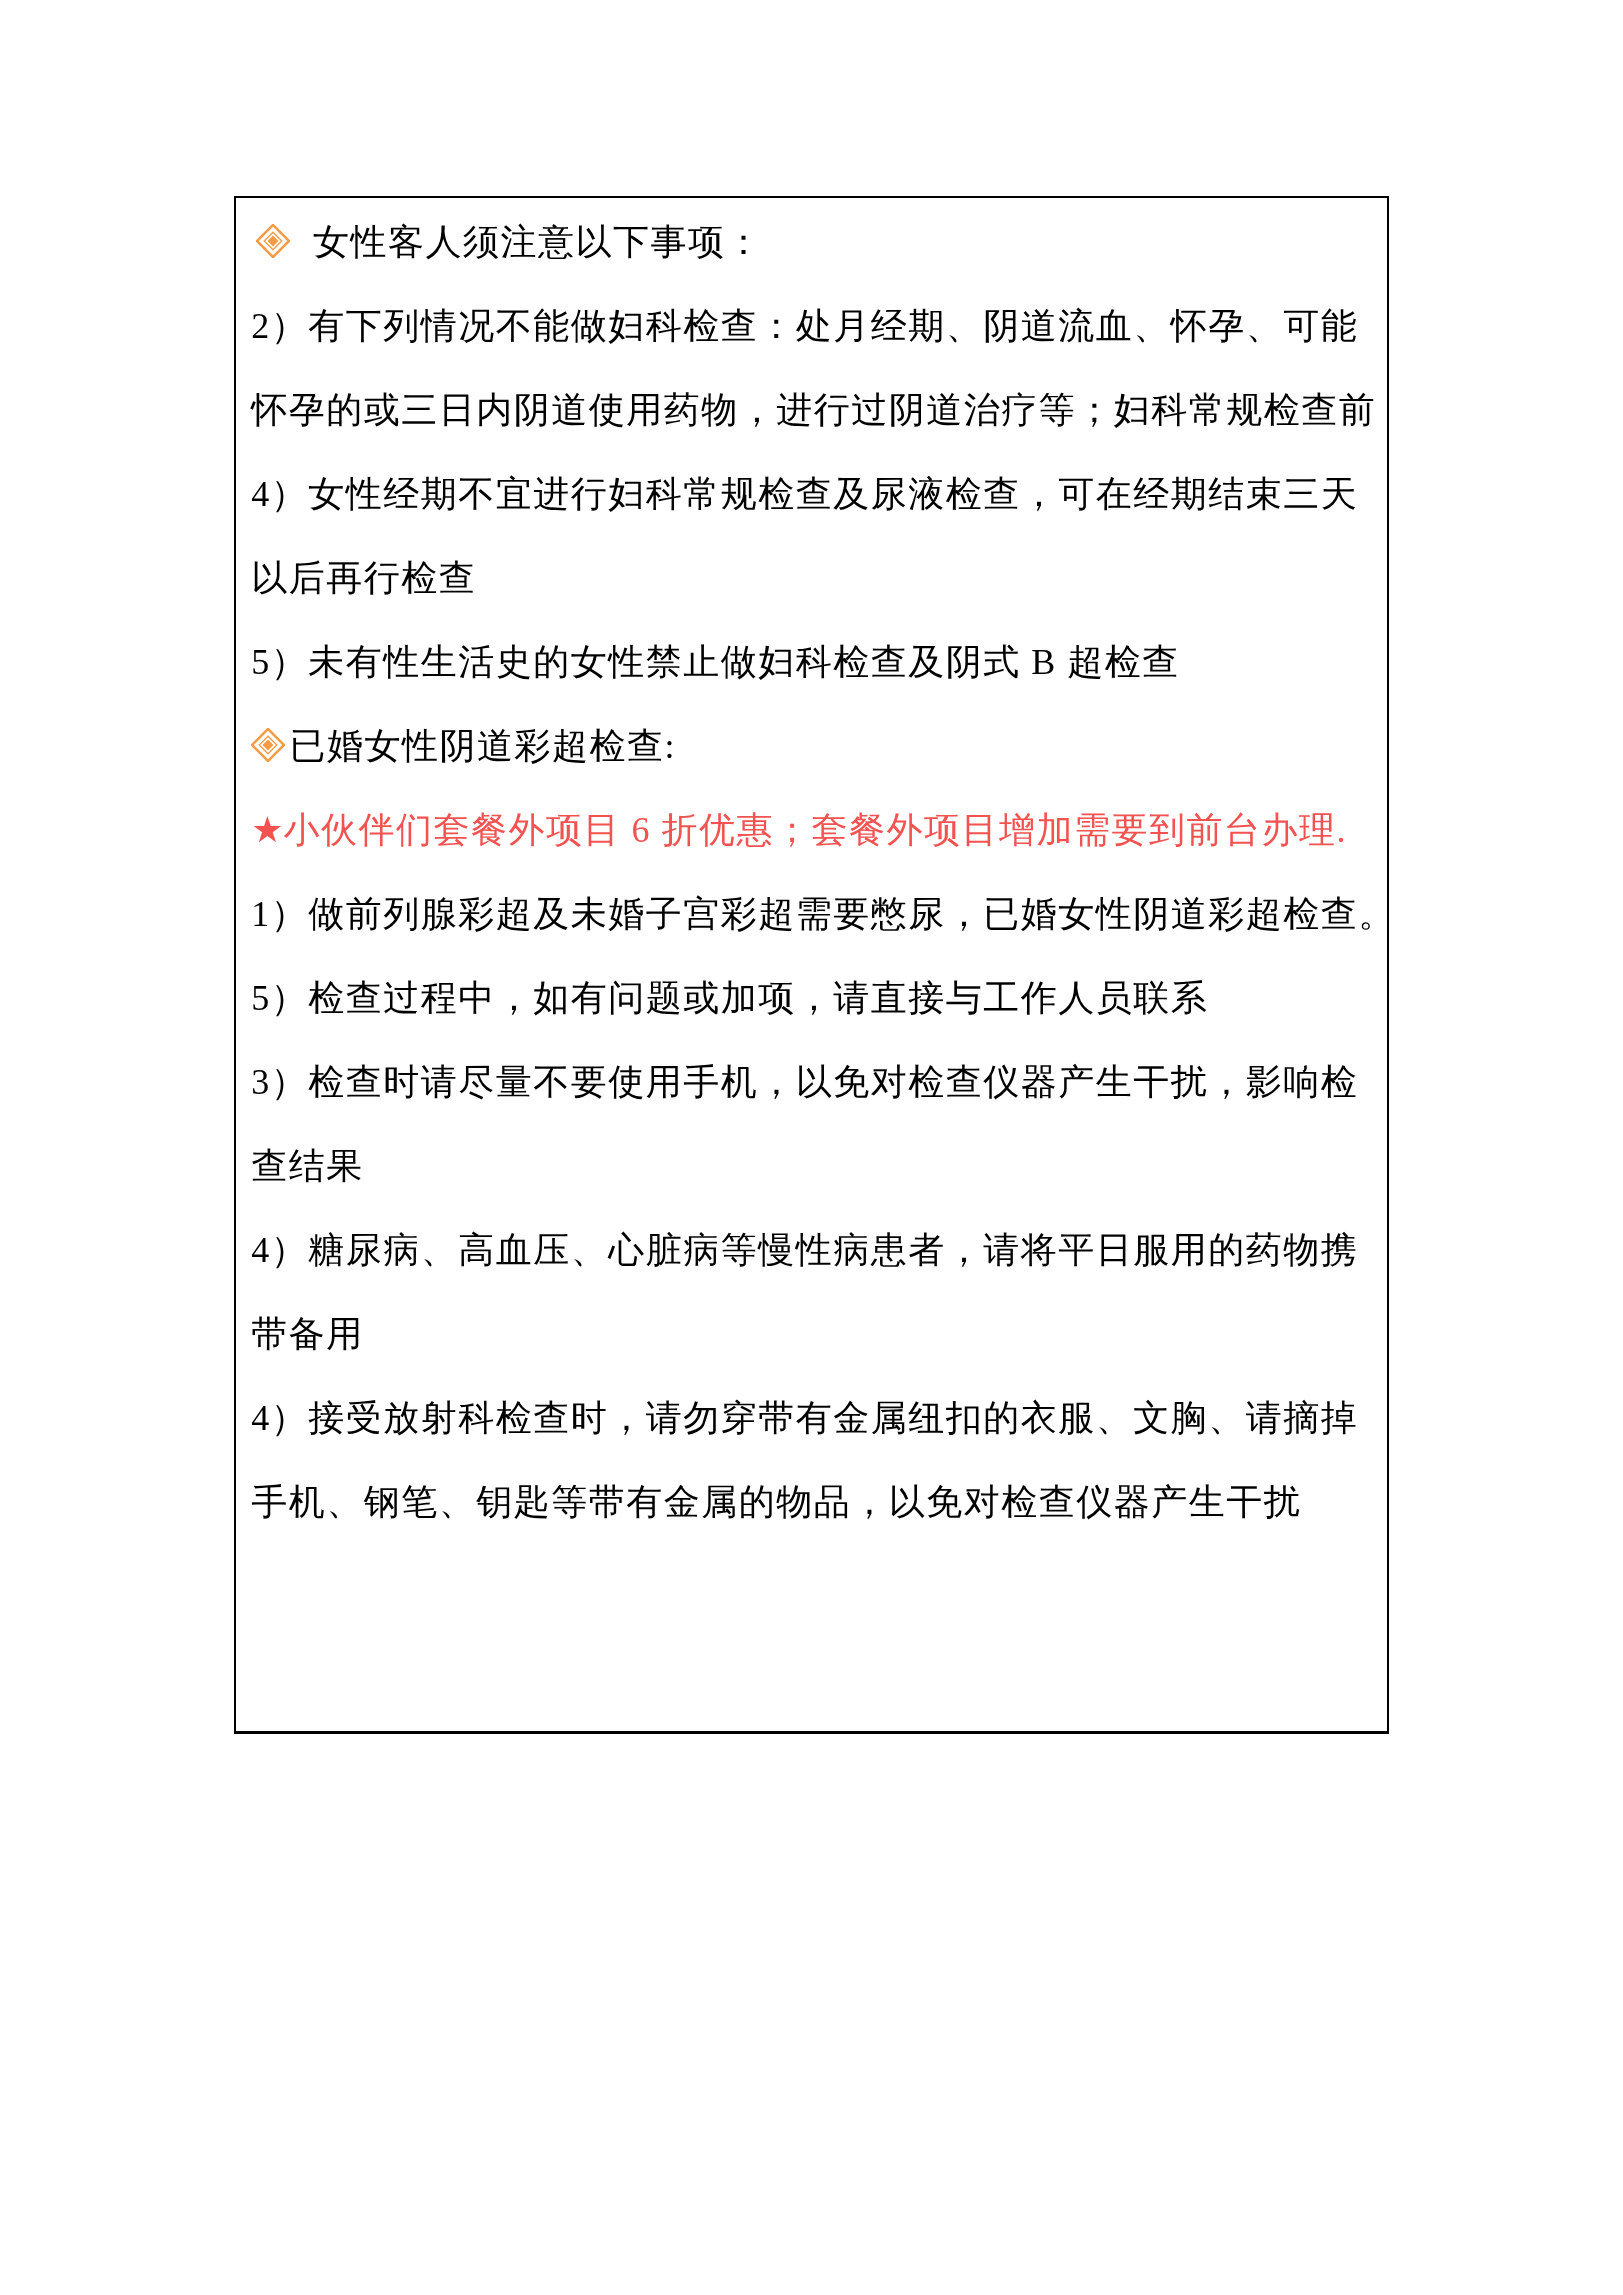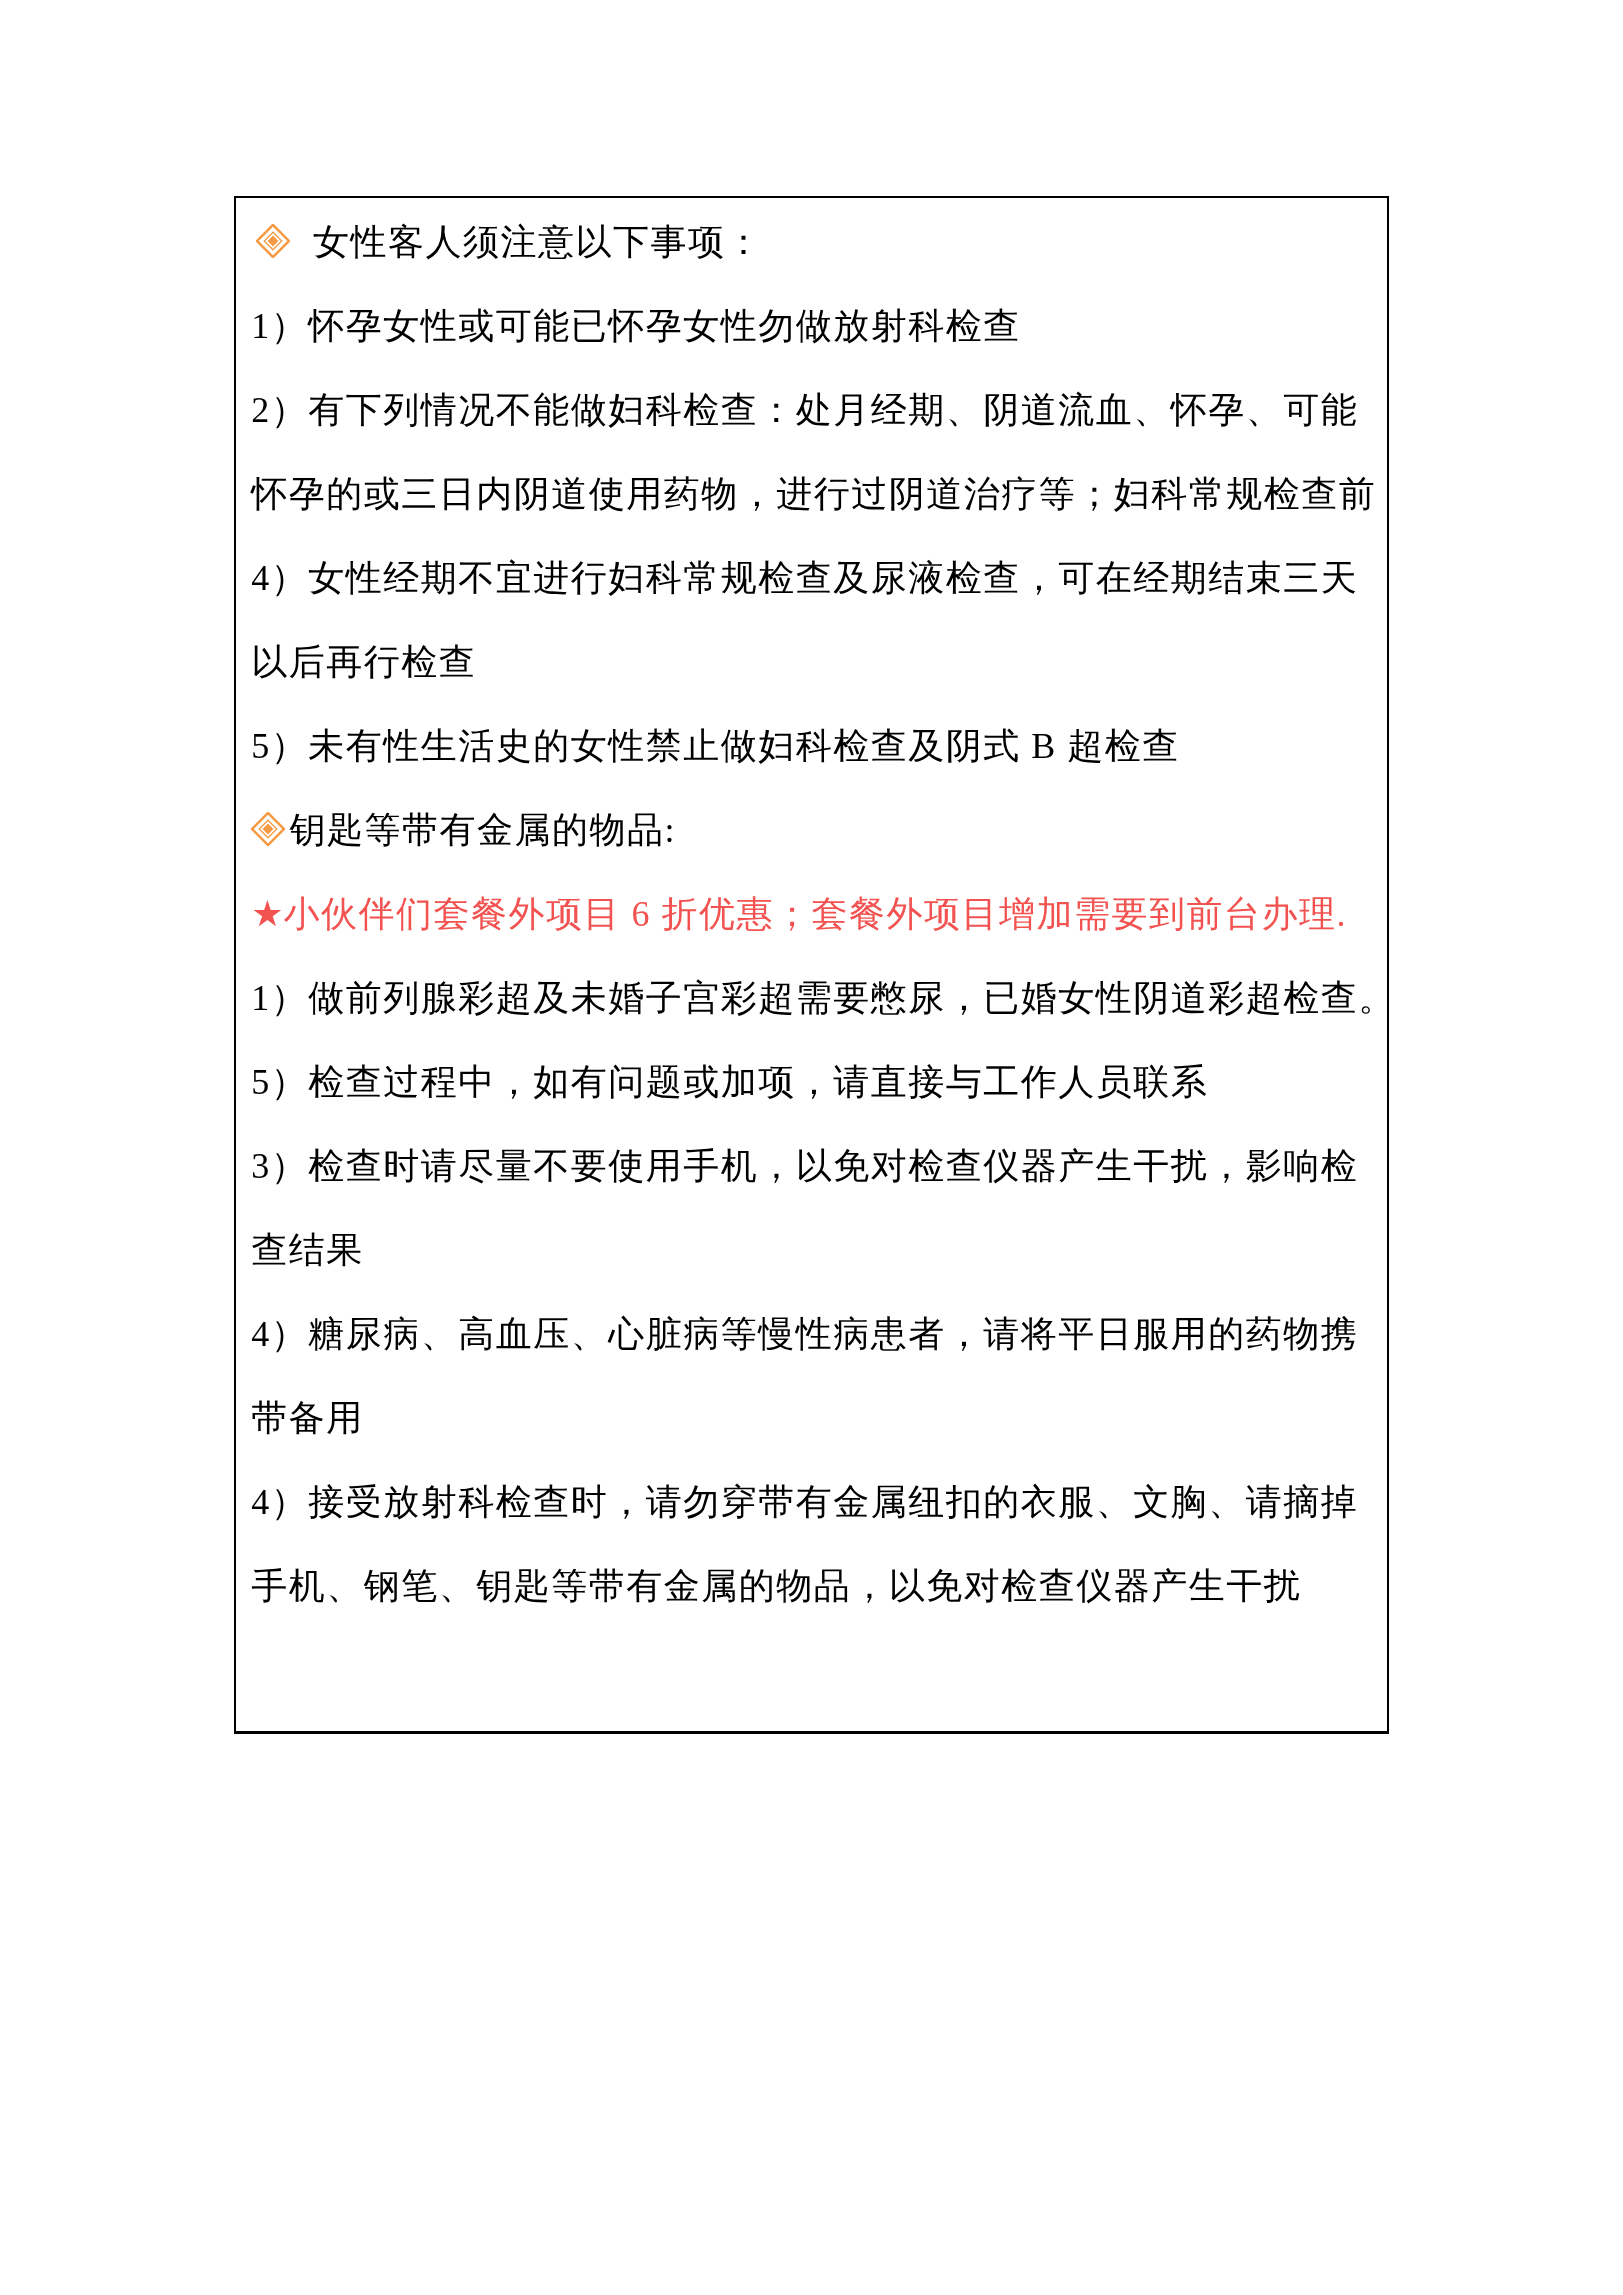--- a/index.html
+++ b/index.html
@@ -63,37 +63,36 @@
         <svg width="34" height="34" viewBox="0 0 66 66">
           <g transform="rotate(45 33 33)">
             <rect x="11" y="11" width="44" height="44" fill="none" stroke="#f59b45" stroke-width="5"></rect>
             <rect x="21" y="21" width="24" height="24" fill="none" stroke="#f59b45" stroke-width="2.5"></rect>
             <rect x="25.5" y="25.5" width="15" height="15" fill="#f59b45"></rect>
           </g>
         </svg>
       </span><span>女性客人须注意以下事项：</span>
     </div>
 
-    <div class="line">1）怀孕女性或可能已怀孕女性勿做放射科检查</div>
     <div class="line">2）有下列情况不能做妇科检查：处月经期、阴道流血、怀孕、可能</div>
     <div class="line">怀孕的或三日内阴道使用药物，进行过阴道治疗等；妇科常规检查前</div>
     <div class="line">4）女性经期不宜进行妇科常规检查及尿液检查，可在经期结束三天</div>
     <div class="line">以后再行检查</div>
     <div class="line">5）未有性生活史的女性禁止做妇科检查及阴式 B 超检查</div>
 
     <div class="line">
       <span class="diamond-icon hdr2">
         <svg width="34" height="34" viewBox="0 0 66 66">
           <g transform="rotate(45 33 33)">
             <rect x="11" y="11" width="44" height="44" fill="none" stroke="#f59b45" stroke-width="5"></rect>
             <rect x="21" y="21" width="24" height="24" fill="none" stroke="#f59b45" stroke-width="2.5"></rect>
             <rect x="25.5" y="25.5" width="15" height="15" fill="#f59b45"></rect>
           </g>
         </svg>
-      </span><span>钥匙等带有金属的物品:</span>
+      </span><span>已婚女性阴道彩超检查:</span>
     </div>
 
     <div class="line promo">
       <span class="star-icon">★</span><span>小伙伴们套餐外项目 6 折优惠；套餐外项目增加需要到前台办理.</span>
     </div>
 
     <div class="line">1）做前列腺彩超及未婚子宫彩超需要憋尿，已婚女性阴道彩超检查。</div>
     <div class="line">5）检查过程中，如有问题或加项，请直接与工作人员联系</div>
     <div class="line">3）检查时请尽量不要使用手机，以免对检查仪器产生干扰，影响检</div>
     <div class="line">查结果</div>

